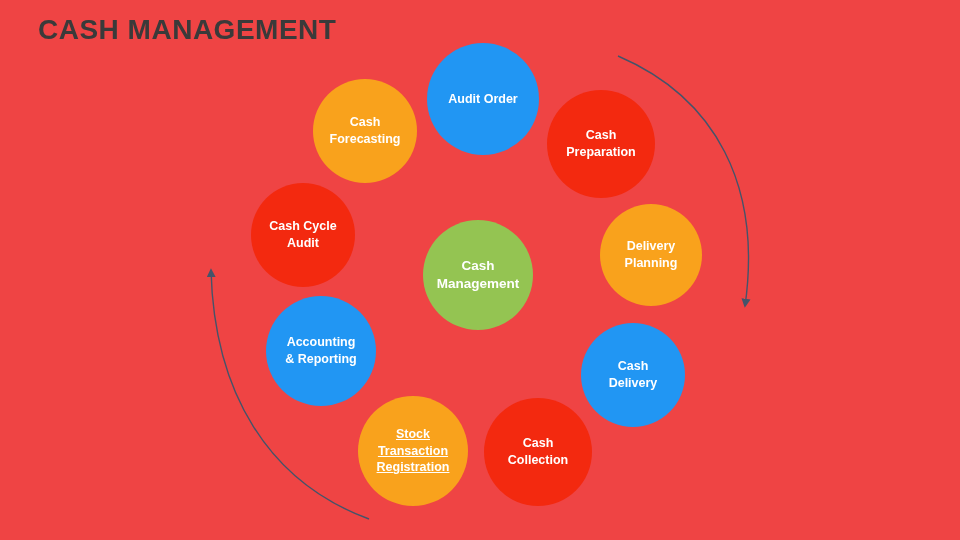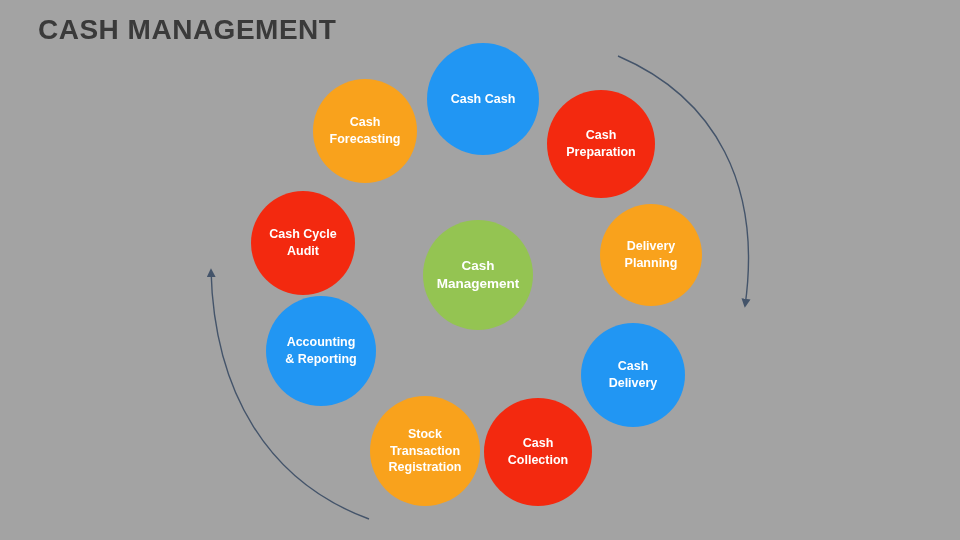--- a/index.html
+++ b/index.html
@@ -1,19 +1,19 @@
 <!DOCTYPE html>
 <html><head>
 <meta charset="utf-8">
 <style>
   html,body{margin:0;padding:0;background:#ffffff;}
   .slide{
     position:relative;
     width:960px;height:540px;
-    background:#a3a3a3;
+    background:#ef4444;
     overflow:hidden;
     font-family:"Liberation Sans", sans-serif;
   }
   .slide-title{
     position:absolute;
     left:38px;top:14px;
     margin:0;
     font-size:28px;
     font-weight:700;
     letter-spacing:0.5px;
@@ -61,21 +61,21 @@
     <path d="M618,56 C716,98 762,186 745,306" fill="none" stroke-width="1.4" marker-end="url(#ah)" stroke="#44546A"></path>
     <path d="M369,519 C268,482 214,392 211,270" fill="none" stroke-width="1.4" marker-end="url(#ah)" stroke="#44546A"></path>
   </svg>
 
   <div class="node node-center" style="left: 423px; top: 220px; width: 110px; height: 110px; background: rgb(148, 196, 82);">
     <span class="node-label">Cash
 Management</span>
   </div>
 
   <div class="node" style="left: 427px; top: 43px; width: 112px; height: 112px; background: rgb(33, 150, 243);">
-    <span class="node-label">Cash Cash</span>
+    <span class="node-label">Audit Order</span>
   </div>
 
   <div class="node" style="left: 547px; top: 90px; width: 108px; height: 108px; background: rgb(243, 41, 15);">
     <span class="node-label">Cash
 Preparation</span>
   </div>
 
   <div class="node" style="left: 600px; top: 204px; width: 102px; height: 102px; background: rgb(249, 162, 28);">
     <span class="node-label">Delivery
 Planning</span>
@@ -84,32 +84,32 @@
   <div class="node" style="left: 581px; top: 323px; width: 104px; height: 104px; background: rgb(33, 150, 243);">
     <span class="node-label">Cash
 Delivery</span>
   </div>
 
   <div class="node" style="left: 484px; top: 398px; width: 108px; height: 108px; background: rgb(243, 41, 15);">
     <span class="node-label">Cash
 Collection</span>
   </div>
 
-  <div class="node" style="left: 370px; top: 396px; width: 110px; height: 110px; background: rgb(249, 162, 28);">
+  <div class="node" style="left: 358px; top: 396px; width: 110px; height: 110px; background: rgb(249, 162, 28); text-decoration: underline;">
     <span class="node-label">Stock
 Transaction
 Registration</span>
   </div>
 
   <div class="node" style="left: 266px; top: 296px; width: 110px; height: 110px; background: rgb(33, 150, 243);">
     <span class="node-label">Accounting
 &amp; Reporting</span>
   </div>
 
-  <div class="node" style="left: 251px; top: 191px; width: 104px; height: 104px; background: rgb(243, 41, 15);">
+  <div class="node" style="left: 251px; top: 183px; width: 104px; height: 104px; background: rgb(243, 41, 15);">
     <span class="node-label">Cash Cycle
 Audit</span>
   </div>
 
   <div class="node" style="left: 313px; top: 79px; width: 104px; height: 104px; background: rgb(249, 162, 28);">
     <span class="node-label">Cash
 Forecasting</span>
   </div>
 
 </div>

